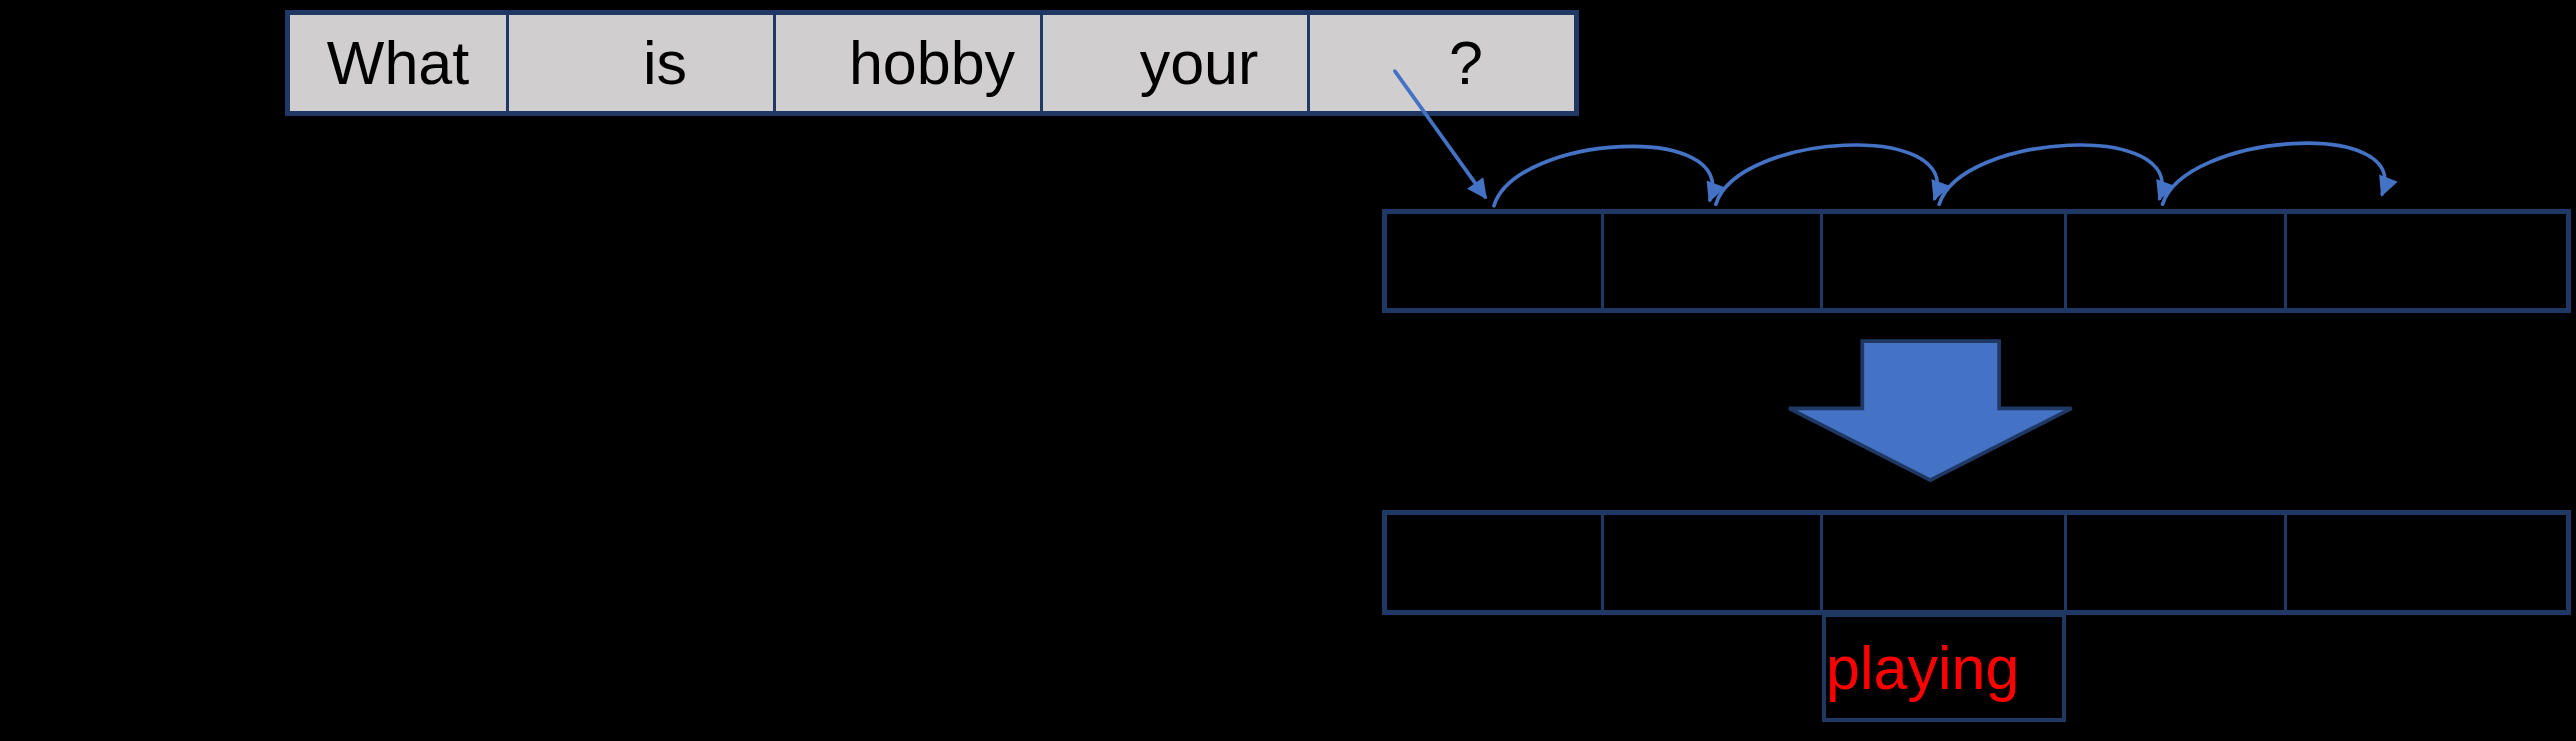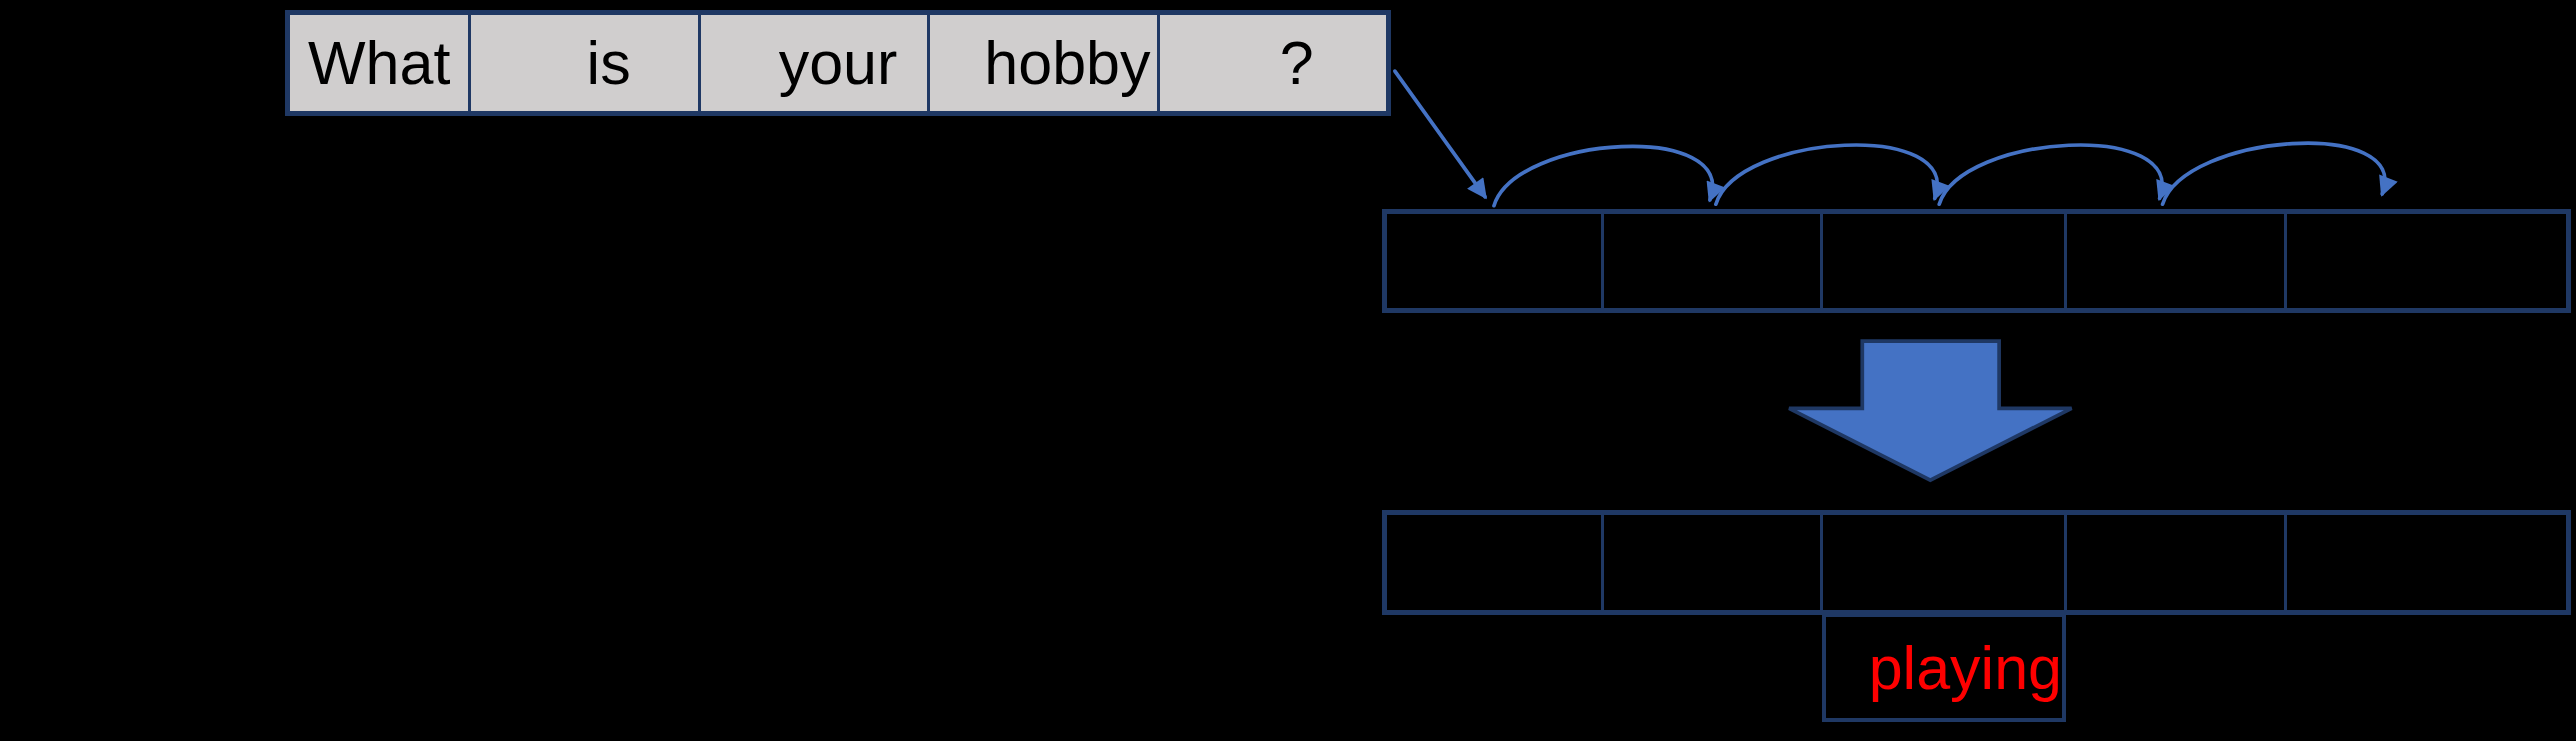--- a/index.html
+++ b/index.html
@@ -17,21 +17,21 @@
   .canvas {
     position: absolute;
     inset: 0;
   }
 
   
   .sentence-row {
     position: absolute;
     left: 285px;
     top: 10.4px;
-    width: 1106px;
+    width: 1294px;
     height: 106px;
     box-sizing: border-box;
     background: #D0CECE;
     border: 5.2px solid #1F3864;
     display: flex;
   }
   .token-cell {
     flex: 1 1 0;
     display: flex;
     align-items: center;
@@ -76,21 +76,21 @@
   .prediction-box {
     position: absolute;
     left: 1822px;
     top: 613px;
     width: 244px;
     height: 109px;
     box-sizing: border-box;
     border: 4.4px solid #1F3864;
     display: flex;
     align-items: center;
-    justify-content: flex-end;
+    justify-content: flex-start;
   }
   .prediction-word {
     font-size: 61px;
     color: #FF0000;
   }
 
   
   svg.overlay {
     position: absolute;
     inset: 0;
@@ -110,22 +110,22 @@
   }
 </style>
 </head>
 <body>
 
 <div class="canvas">
 
   <div class="sentence-row">
     <div class="token-cell">What</div>
     <div class="token-cell">is</div>
+    <div class="token-cell">hobby</div>
     <div class="token-cell">your</div>
-    <div class="token-cell">hobby</div>
     <div class="token-cell">?</div>
   </div>
 
   <div class="seq-row top">
     <div class="seq-cell c1"></div>
     <div class="seq-cell c2"></div>
     <div class="seq-cell c3"></div>
     <div class="seq-cell c4"></div>
     <div class="seq-cell c5"></div>
   </div>

